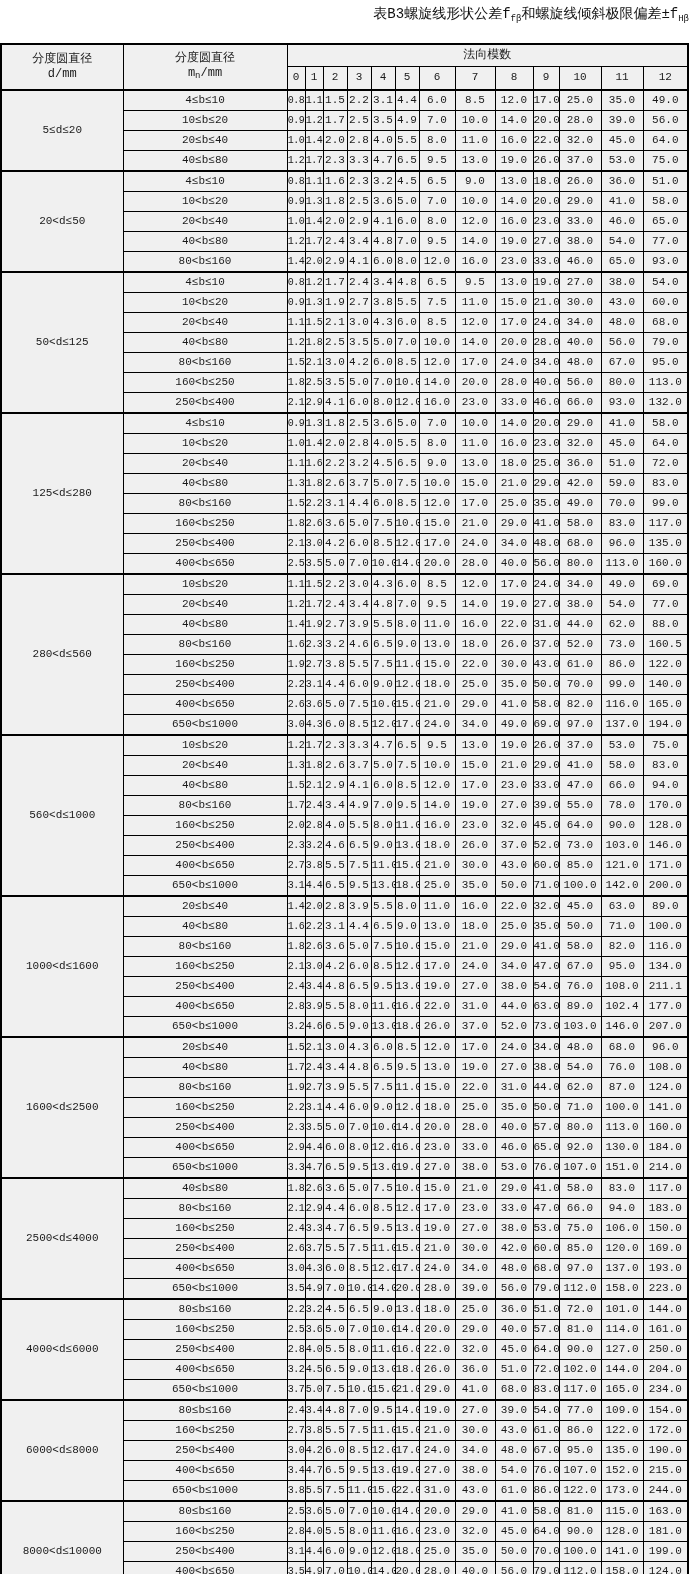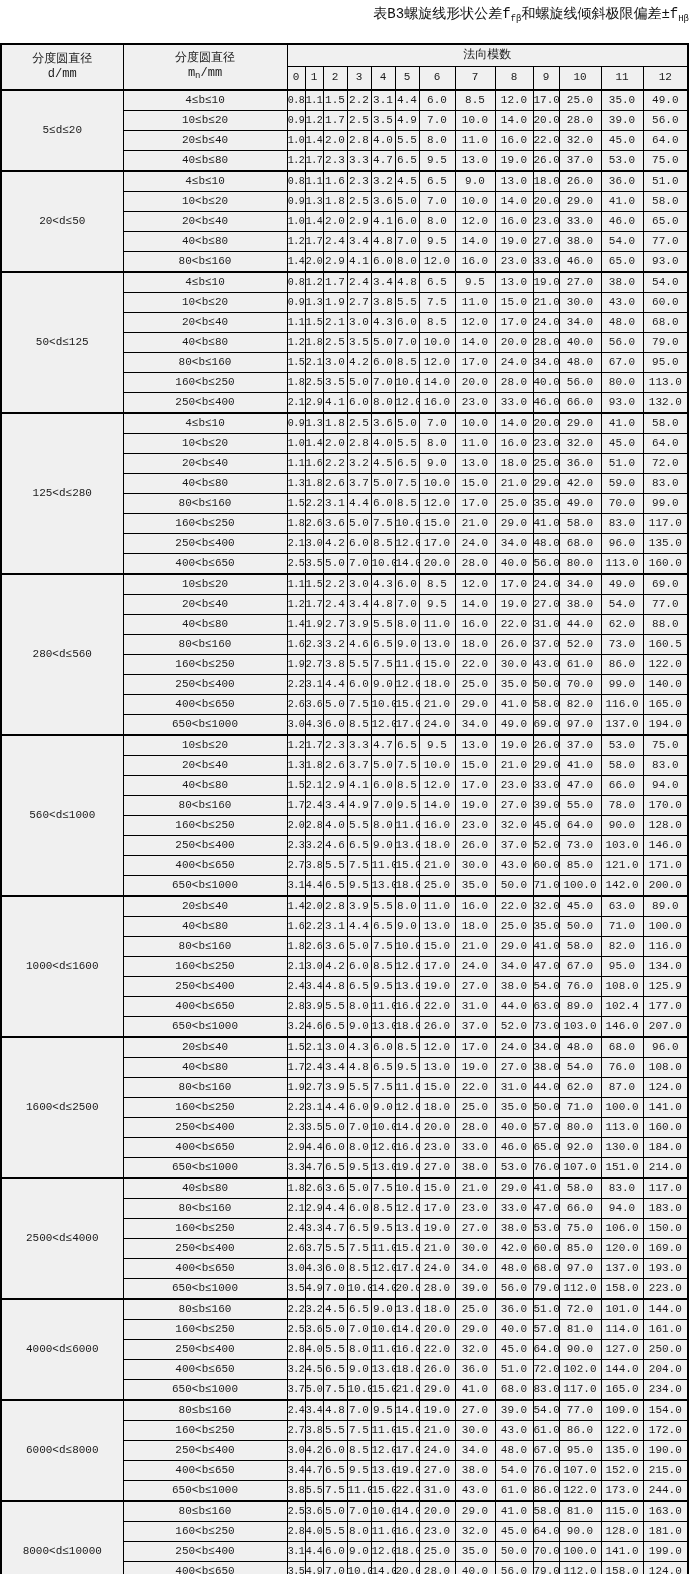--- a/index.html
+++ b/index.html
@@ -788,21 +788,21 @@
           <td class="vcol v2">4.8</td>
           <td class="vcol v3">6.5</td>
           <td class="vcol v4">9.5</td>
           <td class="vcol v5">13.0</td>
           <td class="vcol v6">19.0</td>
           <td class="vcol v7">27.0</td>
           <td class="vcol v8">38.0</td>
           <td class="vcol v9">54.0</td>
           <td class="vcol v10">76.0</td>
           <td class="vcol v11">108.0</td>
-          <td class="vcol v12">125.9</td>
+          <td class="vcol v12">211.1</td>
         </tr>
         <tr>
           <td class="bcol">400&lt;b≤650</td>
           <td class="vcol v0">2.8</td>
           <td class="vcol v1">3.9</td>
           <td class="vcol v2">5.5</td>
           <td class="vcol v3">8.0</td>
           <td class="vcol v4">11.0</td>
           <td class="vcol v5">16.0</td>
           <td class="vcol v6">22.0</td>

